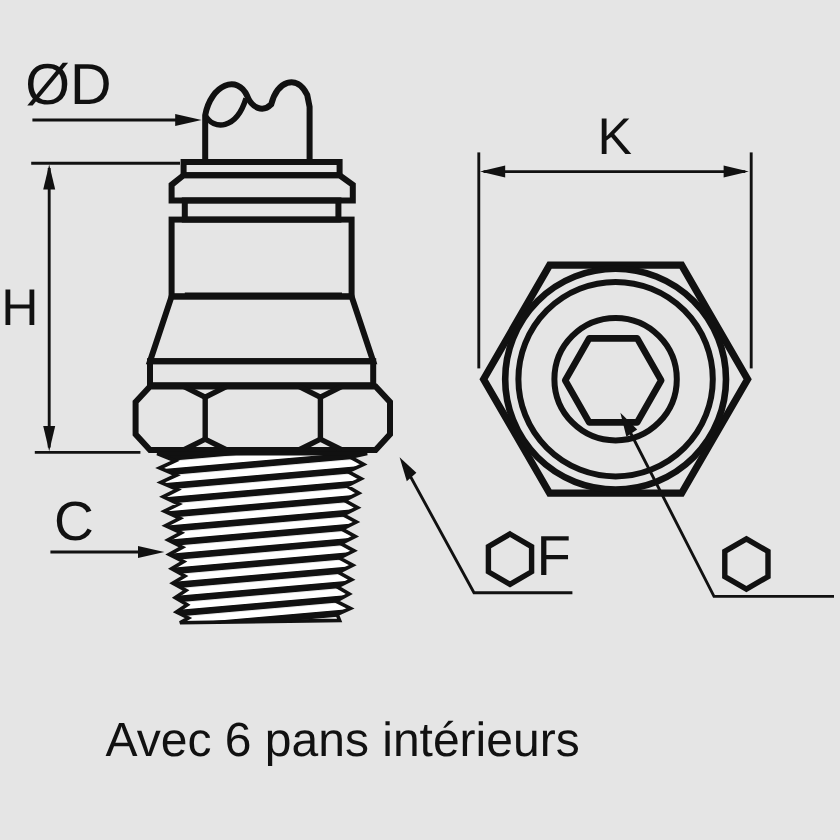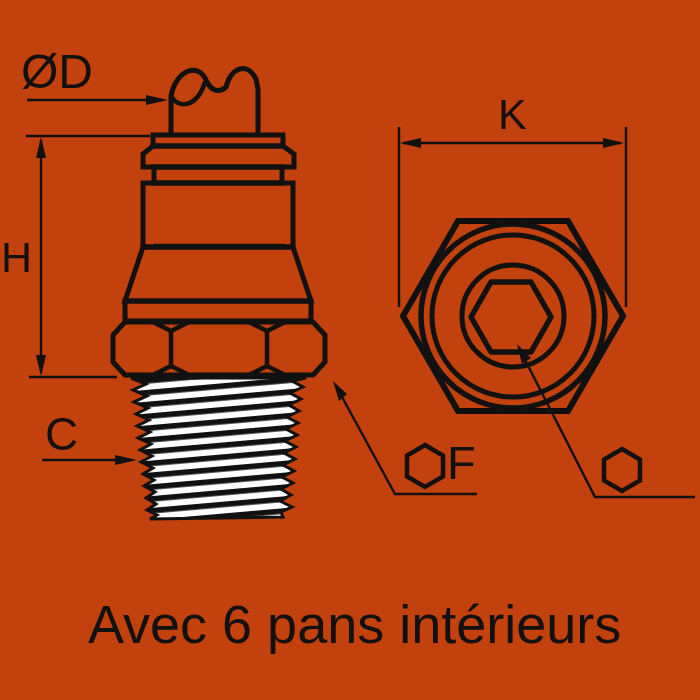--- a/index.html
+++ b/index.html
@@ -1,32 +1,32 @@
 <!DOCTYPE html>
 <html><head>
 <meta charset="utf-8">
 <style>
   html,body{margin:0;padding:0;background:#fff;}
   #stage{
-    position:relative;width:700px;height:700px;background:#c2410c;overflow:hidden;
+    position:relative;width:700px;height:700px;background:#e5e5e5;overflow:hidden;
     font-family:"Liberation Sans", sans-serif;color:#111;
   }
   #stage svg{position:absolute;left:0;top:0;}
   .dim-label{
     position:absolute;line-height:1;font-weight:400;color:#111;
     white-space:nowrap;letter-spacing:0px;
   }
   .lbl-od{left:21px;top:48px;font-size:48px;}
   .lbl-h{left:1px;top:236px;font-size:43px;}
   .lbl-c{left:45px;top:411px;font-size:46px;}
   .lbl-k{left:498px;top:93px;font-size:43px;}
   .lbl-f{left:447px;top:439px;font-size:47px;}
   .lbl-f1{left:644px;top:445px;font-size:49px;}
   .caption{
-    position:absolute;left:88px;top:595px;font-size:54px;line-height:1.1;
+    position:absolute;left:88px;top:595px;font-size:40px;line-height:1.1;
     font-weight:400;color:#111;white-space:nowrap;
   }
 </style>
 </head>
 <body>
 
 <div id="stage">
 
   <svg width="700" height="700" viewBox="0 0 700 700">
     <defs>

